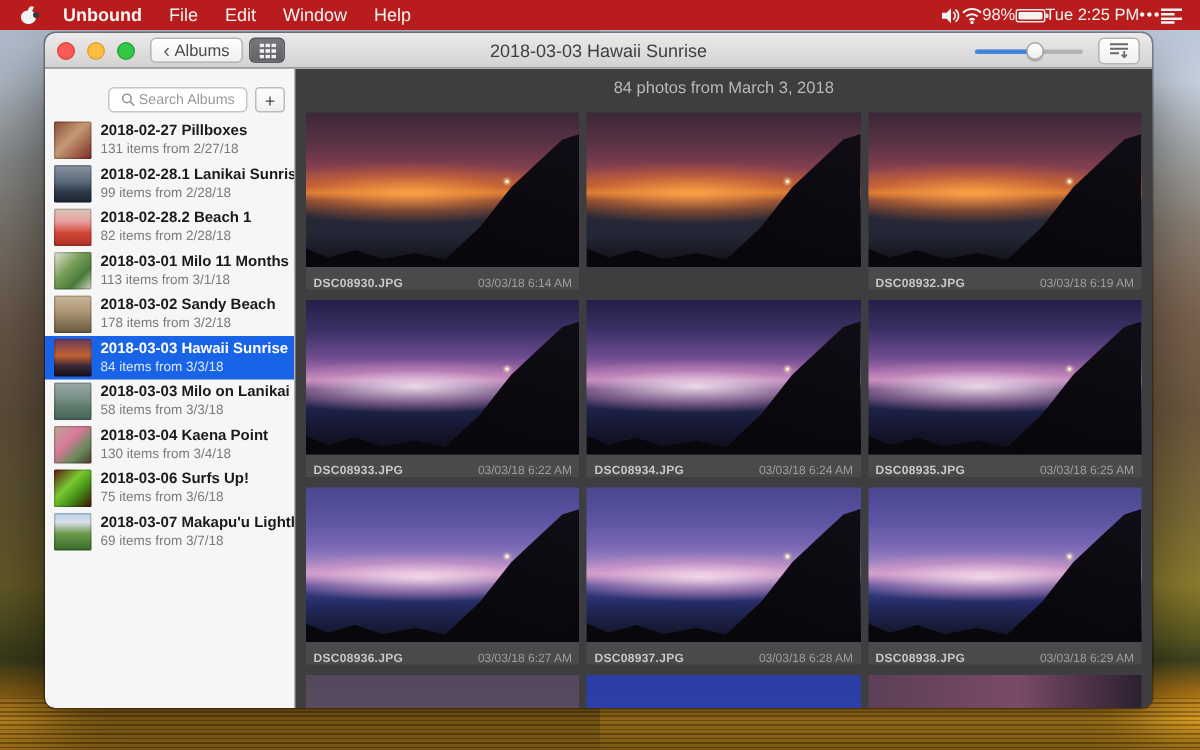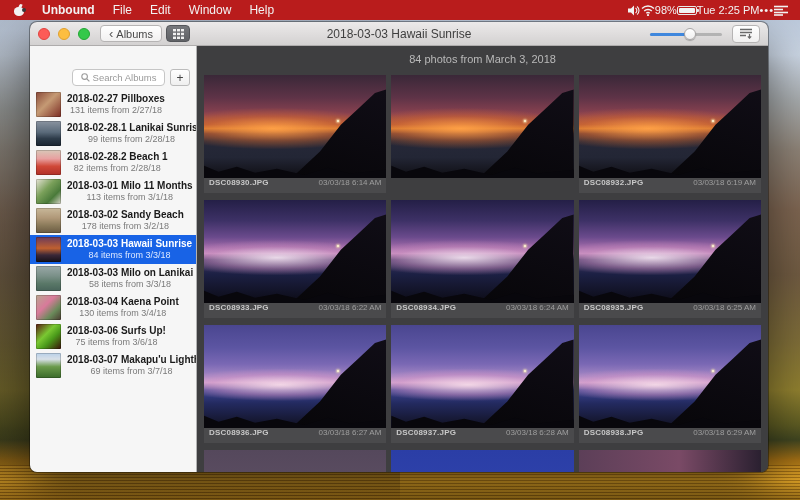--- a/index.html
+++ b/index.html
@@ -59,26 +59,26 @@
   .slider .fillbar { position:absolute; left:0; top:5px; width:55%; height:3px; border-radius:2px; background:#3f87dd; }
   .slider .thumb { position:absolute; left:55%; top:0; width:12px; height:12px; margin-left:-6px; border-radius:50%;
     background:linear-gradient(#ffffff,#f0efef); border:1px solid #a9a7a7; box-shadow:0 1px 1px rgba(0,0,0,.25); }
   .meta-btn { width:28px; height:18px; background:linear-gradient(#ffffff,#f1f0f0); border:1px solid #b6b4b4;
     border-radius:4px; display:inline-flex; align-items:center; justify-content:center; }
 
   .content { display:flex; height:426px; }
 
   
   .sidebar { width:167px; background:#f6f6f6; border-right:1px solid #b2b2b2; display:flex; flex-direction:column; }
-  .search-row { display:flex; align-items:center; gap:5px; padding:23px 6px 4px 6px;margin-left:36px; }
+  .search-row { display:flex; align-items:center; gap:5px; padding:12px 6px 4px 6px;margin-left:36px; }
   .search-field { flex:1; height:17px; background:#ffffff; border:1px solid #c6c6c6; border-radius:4px;
     display:flex; align-items:center; justify-content:center; gap:3px; color:#9a9a9a; font-size:9.5px; }
   .plus-btn { width:20px; height:17px; background:linear-gradient(#ffffff,#efefef); border:1px solid #bcbcbc;
     border-radius:3px; font-size:12px; color:#444; display:flex; align-items:center; justify-content:center; line-height:1; }
-  .album-list { flex:1; overflow:hidden;text-align:center; }
+  .album-list { flex:1; overflow:hidden; }
   .album-item { height:29px; display:flex; align-items:center; gap:6px; padding-left:6px; }
   .album-item.selected { background:#1863e6; }
   .album-thumb { width:25px; height:25px; flex:0 0 25px; border-radius:1px; box-shadow:inset 0 0 0 1px rgba(0,0,0,.18); }
   .album-text { min-width:0; }
   .album-title { font-size:10px; font-weight:bold; color:#1a1a1a; white-space:nowrap; line-height:12px; }
   .album-sub { font-size:9px; color:#7a7a7a; white-space:nowrap; line-height:11px; }
   .album-item.selected .album-title { color:#ffffff; }
   .album-item.selected .album-sub { color:#dce8ff; }
 
   .thumb-pillboxes { background:linear-gradient(135deg,#8a4a3a,#c59a74 45%,#7a2a22); }
@@ -99,21 +99,21 @@
     grid-auto-rows:118px; column-gap:5px; row-gap:7px; overflow:hidden; }
   .photo-cell { display:flex; flex-direction:column; }
   .ph-img { position:relative; flex:0 0 103px; overflow:hidden; }
   .ph-img::before { content:""; position:absolute; right:0; top:14%; width:52%; height:86%;
     background:linear-gradient(200deg,#100d16,#070609);
     clip-path:polygon(100% 0, 100% 100%, 0 100%, 30% 70%, 52% 40%, 70% 22%, 88% 4%); }
   .ph-img::after { content:""; position:absolute; left:0; bottom:0; width:100%; height:20%; background:#08070c;
     clip-path:polygon(0 40%, 8% 70%, 18% 45%, 28% 75%, 40% 55%, 55% 85%, 68% 50%, 80% 78%, 100% 60%, 100% 100%, 0 100%); }
   .ph-light { position:absolute; top:44%; right:26%; width:2px; height:2px; background:#fff8d8; border-radius:50%;
     box-shadow:0 0 2px 1px rgba(255,240,180,.8); z-index:2; }
-  .ph-cap { flex:0 0 15px; background:#4a4a4c; display:flex; align-items:flex-start; justify-content:space-between; padding:0 5px; }
+  .ph-cap { flex:0 0 15px; background:#4a4a4c; display:flex; align-items:flex-end; justify-content:space-between; padding:0 5px; }
   .ph-file { font-size:8px; font-weight:bold; color:#c8c8c8; letter-spacing:.2px; }
   .ph-time { font-size:8px; color:#9e9e9e; }
 
   .v-row1 .ph-img { background:
     radial-gradient(ellipse 90% 28% at 38% 52%, rgba(255,160,70,.95), rgba(226,110,45,.45) 42%, transparent 72%),
     linear-gradient(180deg,#3a2838 0%,#5e3347 22%,#8a4250 38%,#ae5a3c 48%,#d98a3a 52%,#5a3a3a 57%,#262838 64%,#232635 80%,#0e0d12 100%); }
   .v-row2 .ph-img { background:
     radial-gradient(ellipse 85% 24% at 40% 56%, rgba(240,224,238,.95), rgba(200,140,190,.5) 45%, transparent 72%),
     linear-gradient(180deg,#241f47 0%,#3d3166 20%,#6a4a8c 36%,#a06aa8 46%,#c890c0 52%,#3c3560 58%,#1c2044 72%,#0c0b14 100%); }
   .v-row3 .ph-img { background:

